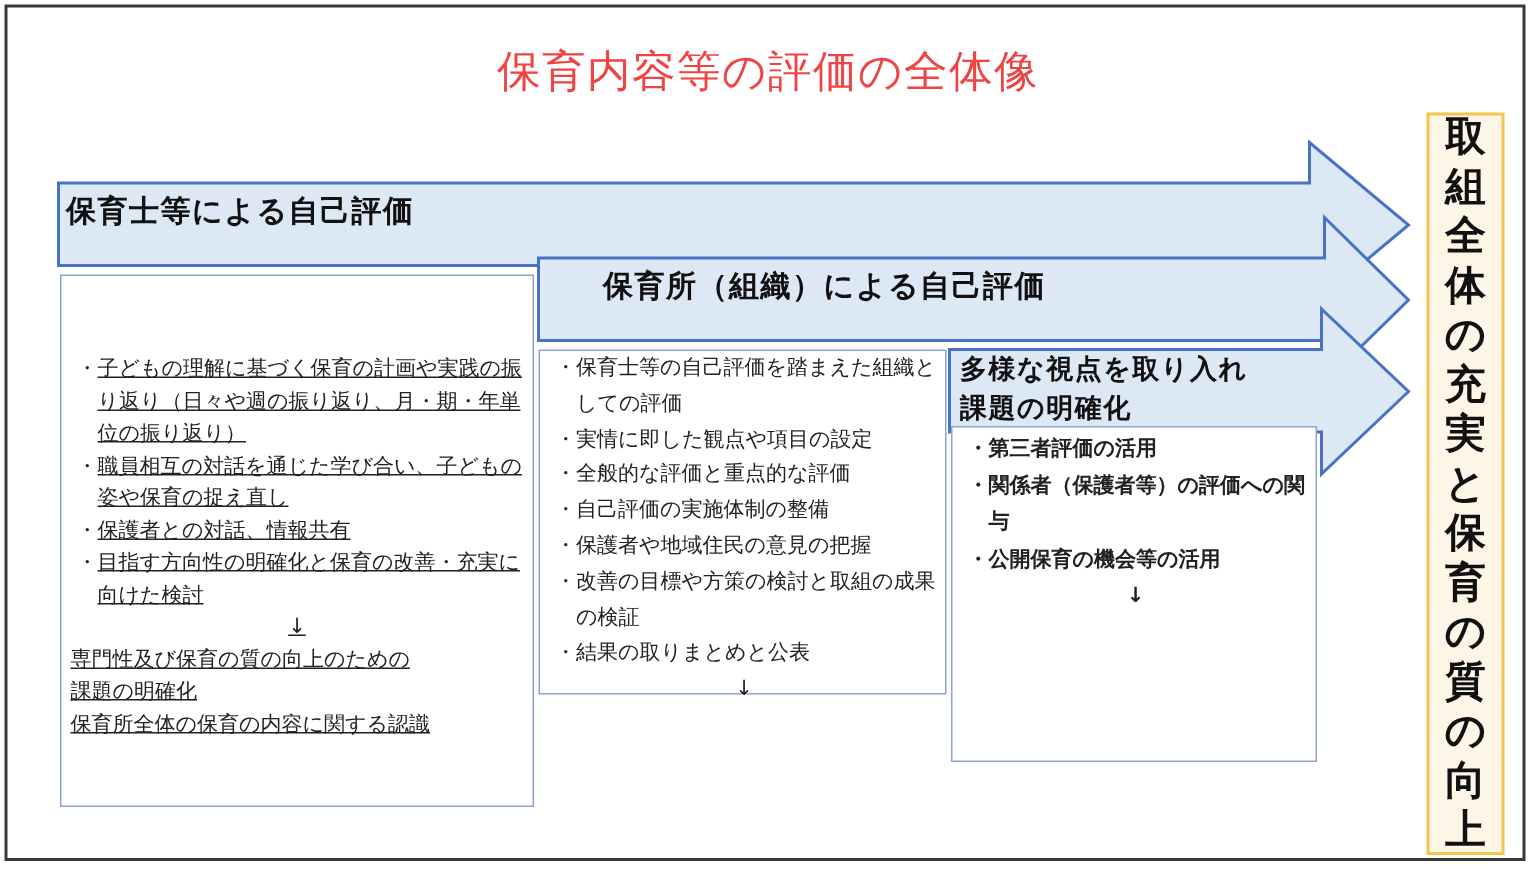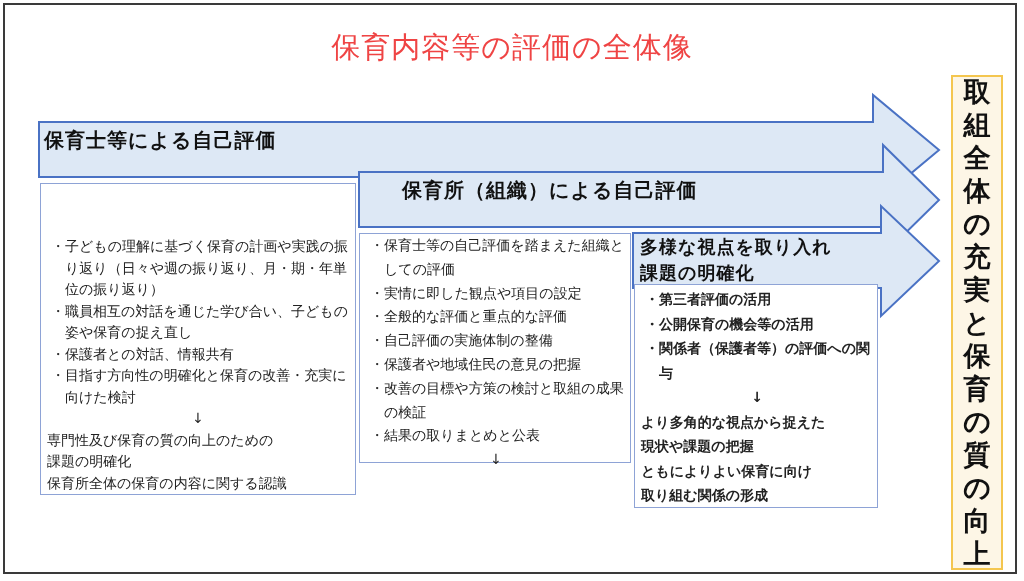--- a/index.html
+++ b/index.html
@@ -39,21 +39,21 @@
   <polygon points="633,233 881,233 881,206 939,261 881,316 881,288 633,288" fill="#dde8f5" stroke="#4a72c4" stroke-width="2"></polygon>
 </svg>
 
 <div class="arrow-label" style="left:44px; top:126px;">保育士等による自己評価</div>
 <div class="arrow-label" style="left:366px; top:176px;margin-left:36px;">保育所（組織）による自己評価</div>
 <div class="arrow-label" style="left:640px; top:234px; font-size:18px; line-height:26px;">
   <div>多様な視点を取り入れ</div>
   <div>課題の明確化</div>
 </div>
 
-<div class="box" style="left:40px; top:183px; width:316px; height:312px; padding:52px 6px 0 6px;">
+<div class="box" style="left:40px; top:183px; width:316px; height:355px; padding:52px 6px 0 6px;text-decoration:underline;">
   <ul>
     <li>子どもの理解に基づく保育の計画や実践の振り返り（日々や週の振り返り、月・期・年単位の振り返り）</li>
     <li>職員相互の対話を通じた学び合い、子どもの姿や保育の捉え直し</li>
     <li>保護者との対話、情報共有</li>
     <li>目指す方向性の明確化と保育の改善・充実に向けた検討</li>
   </ul>
   <div class="down">↓</div>
   <div class="concl">
     <div>専門性及び保育の質の向上のための</div>
     <div>課題の明確化</div>
@@ -70,30 +70,24 @@
     <li>保護者や地域住民の意見の把握</li>
     <li>改善の目標や方策の検討と取組の成果の検証</li>
     <li>結果の取りまとめと公表</li>
   </ul>
   <div class="down">↓</div>
 </div>
 
 <div class="box" style="left:634px; top:284px; width:244px; height:224px; padding:2px 4px 0 6px; line-height:24.5px;font-weight:bold;">
   <ul>
     <li>第三者評価の活用</li>
+    <li>関係者（保護者等）の評価への関与</li>
     <li>公開保育の機会等の活用</li>
-    <li>関係者（保護者等）の評価への関与</li>
   </ul>
   <div class="down">↓</div>
-  <div class="concl">
-    <div>より多角的な視点から捉えた</div>
-    <div>現状や課題の把握</div>
-    <div>ともによりよい保育に向け</div>
-    <div>取り組む関係の形成</div>
-  </div>
 </div>
 
 <div class="outcome">
   <span>取</span>
   <span>組</span>
   <span>全</span>
   <span>体</span>
   <span>の</span>
   <span>充</span>
   <span>実</span>

